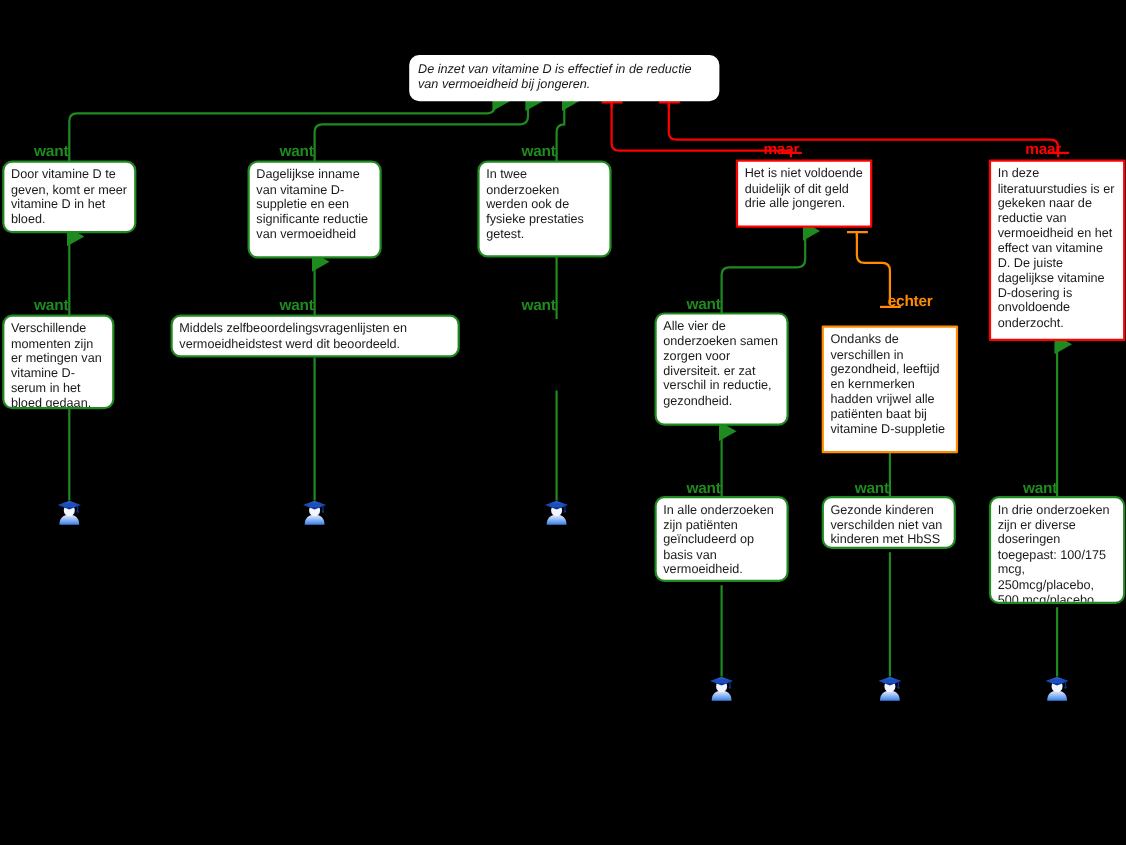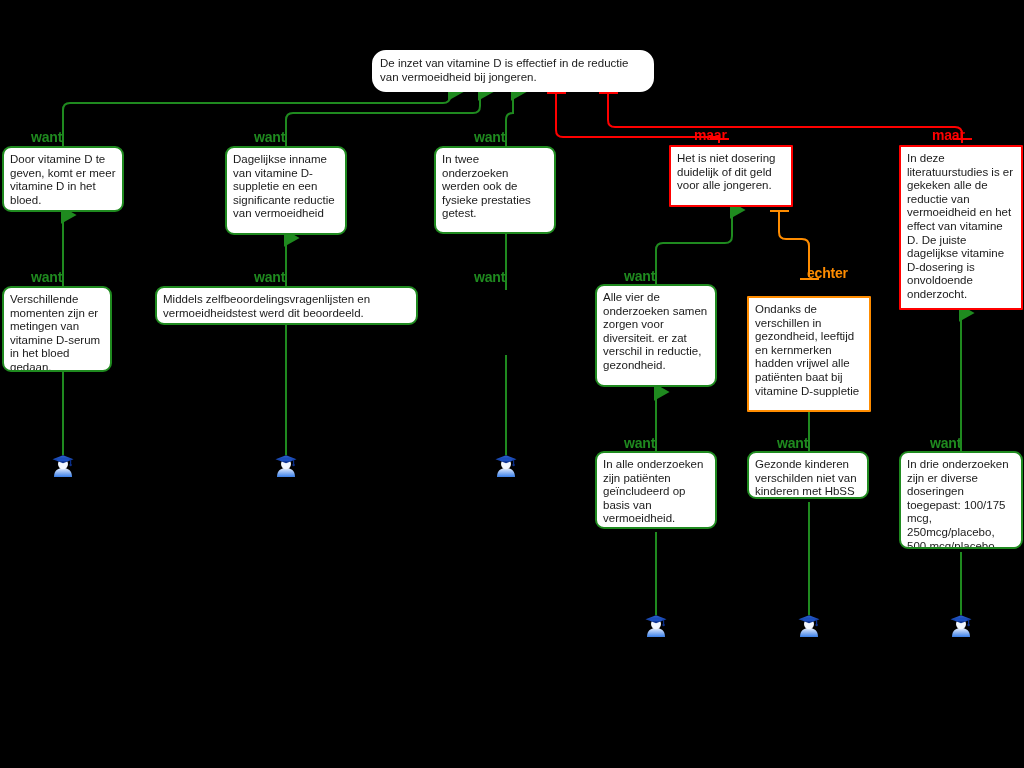--- a/index.html
+++ b/index.html
@@ -33,21 +33,22 @@
     line-height: 13.6px;
     padding: 5px 6px 4px 6px;
     overflow: hidden;
   }
   .node.green {
     border: 2px solid #1f8a1f;
     border-radius: 9px;
   }
   .node.root {
     border: 2px solid #ffffff;
-    border-radius: 14px;
+    border-radius: 9px;
+    font-style: italic;
   }
   .node.red {
     border: 2px solid #ff0000;
     border-radius: 1px;
   }
   .node.orange {
     border: 2px solid #ff8c00;
     border-radius: 1px;
   }
   .conn-label {
@@ -131,59 +132,59 @@
   </svg>
 
   <div class="node root" style="left:372px; top:50px; width:282px; height:42px;">
     <span>De inzet van vitamine D is effectief in de reductie van vermoeidheid bij jongeren.</span>
   </div>
 
   <div class="node green" style="left:2px; top:146px; width:122px; height:66px;">
     <span>Door vitamine D te geven, komt er meer vitamine D in het bloed.</span>
   </div>
 
-  <div class="node green" style="left:2px; top:286px; width:110px; height:86px;">
+  <div class="node green" style="left:2px; top:286px; width:102px; height:86px;">
     <span>Verschillende momenten zijn er metingen van vitamine D-serum in het bloed gedaan.</span>
   </div>
 
   <div class="node green" style="left:225px; top:146px; width:122px; height:89px;">
     <span>Dagelijkse inname van  vitamine D-suppletie en een significante reductie van vermoeidheid</span>
   </div>
 
   <div class="node green" style="left:155px; top:286px; width:263px; height:39px;">
     <span>Middels zelfbeoordelingsvragenlijsten en vermoeidheidstest werd dit beoordeeld.</span>
   </div>
 
   <div class="node green" style="left:434px; top:146px; width:122px; height:88px;">
     <span>In twee onderzoeken werden ook de fysieke prestaties getest.</span>
   </div>
 
 
   <div class="node red" style="left:669px; top:145px; width:124px; height:62px;">
-    <span>Het is niet dosering duidelijk of dit geld voor alle jongeren.</span>
+    <span>Het is niet voldoende duidelijk of dit geld drie alle jongeren.</span>
   </div>
 
   <div class="node green" style="left:595px; top:284px; width:122px; height:103px;">
     <span>Alle vier de onderzoeken samen zorgen voor diversiteit. er zat verschil in reductie, gezondheid.</span>
   </div>
 
   <div class="node green" style="left:595px; top:451px; width:122px; height:78px;">
     <span>In alle onderzoeken zijn patiënten geïncludeerd op basis van vermoeidheid.</span>
   </div>
 
   <div class="node orange" style="left:747px; top:296px; width:124px; height:116px;">
     <span>Ondanks de verschillen in gezondheid, leeftijd en kernmerken hadden vrijwel alle patiënten baat bij vitamine D-suppletie</span>
   </div>
 
   <div class="node green" style="left:747px; top:451px; width:122px; height:48px;">
     <span>Gezonde kinderen verschilden niet van kinderen met HbSS</span>
   </div>
 
   <div class="node red" style="left:899px; top:145px; width:124px; height:165px;">
-    <span>In deze literatuurstudies is er gekeken alle de reductie van vermoeidheid en het effect van vitamine D. De juiste dagelijkse vitamine D-dosering is onvoldoende onderzocht.</span>
+    <span>In deze literatuurstudies is er gekeken naar de reductie van vermoeidheid en het effect van vitamine D. De juiste dagelijkse vitamine D-dosering is onvoldoende onderzocht.</span>
   </div>
 
   <div class="node green" style="left:899px; top:451px; width:124px; height:98px;">
     <span>In drie onderzoeken zijn er diverse doseringen toegepast: 100/175 mcg, 250mcg/placebo, 500 mcg/placebo.</span>
   </div>
 
   <div class="conn-label green" style="left:31px; top:133px;">want</div>
   <div class="conn-label green" style="left:31px; top:273px;">want</div>
   <div class="conn-label green" style="left:254px; top:133px;">want</div>
   <div class="conn-label green" style="left:254px; top:273px;">want</div>

